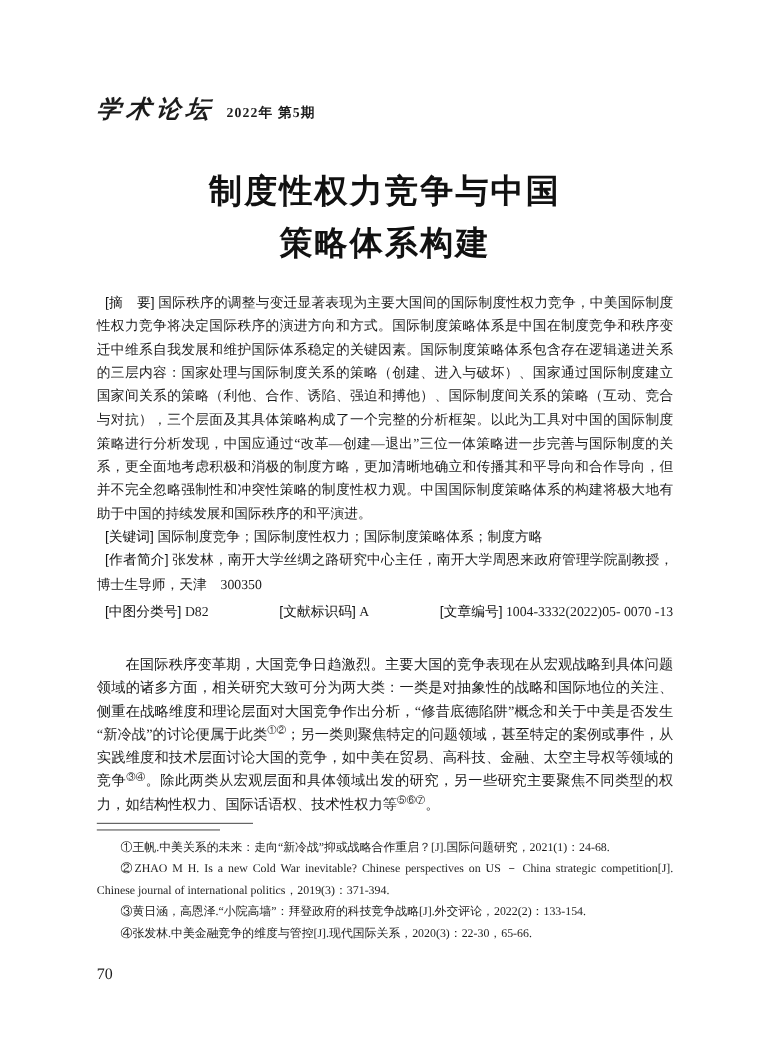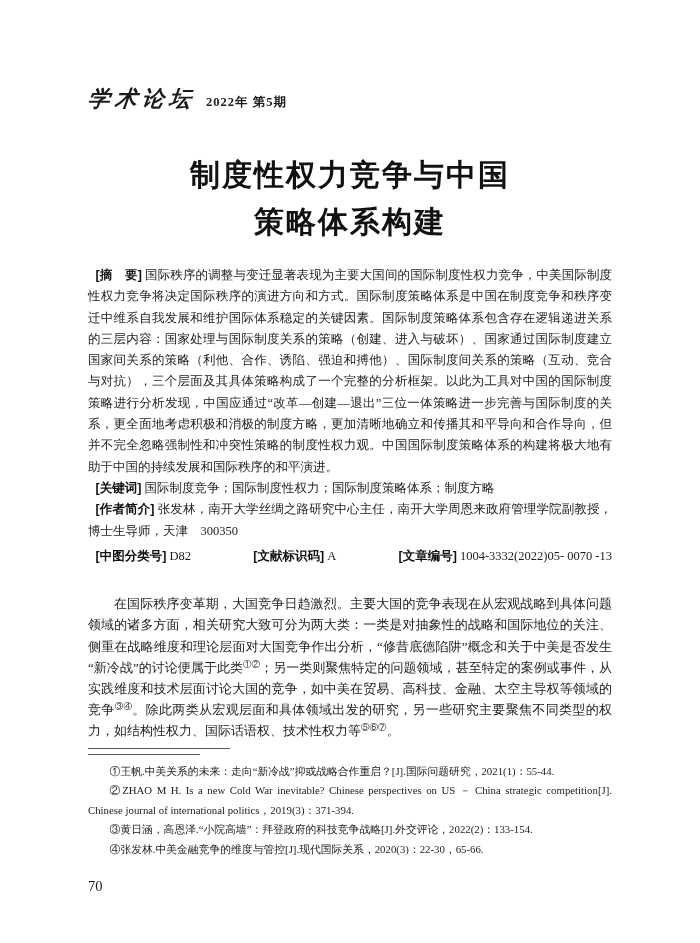--- a/index.html
+++ b/index.html
@@ -21,21 +21,21 @@
     margin:38px 0 0 0;text-align:center;
     font-family:Liberation Serif, serif;
     font-weight:700;font-size:30px;line-height:1.55;letter-spacing:2px;color:#111;
   }
   .author{margin-top:26px;text-align:center;font-size:14.5px;letter-spacing:6px;}
   
   .meta{margin-top:20px;font-size:12.5px;line-height:21.3px;text-align:justify;}
   .meta p{margin:0;text-indent:0.6em;}
   .label{
     font-family:"Liberation Sans","DejaVu Sans",sans-serif;
-    font-weight:700;font-style:normal;color:#111;
+    font-weight:400;font-style:normal;color:#111;
   }
   .clc-row{display:flex;justify-content:space-between;margin-top:4px !important;text-indent:0 !important;padding-left:0.6em;}
   .clc-item{white-space:nowrap;}
   
   .body-text{margin-top:26px;font-size:13px;line-height:21.2px;text-align:justify;}
   .body-text p{margin:0;text-indent:2em;}
   .body-text sup{font-size:8.5px;line-height:0;vertical-align:super;}
   
   .rule{border:0;border-top:1px solid #555;margin:0;}
   .rule-top{width:142px;margin-top:6px;}
@@ -73,21 +73,21 @@
   </section>
 
   <section class="body-text">
     <p>在国际秩序变革期，大国竞争日趋激烈。主要大国的竞争表现在从宏观战略到具体问题领域的诸多方面，相关研究大致可分为两大类：一类是对抽象性的战略和国际地位的关注、侧重在战略维度和理论层面对大国竞争作出分析，“修昔底德陷阱”概念和关于中美是否发生“新冷战”的讨论便属于此类<sup>①②</sup>；另一类则聚焦特定的问题领域，甚至特定的案例或事件，从实践维度和技术层面讨论大国的竞争，如中美在贸易、高科技、金融、太空主导权等领域的竞争<sup>③④</sup>。除此两类从宏观层面和具体领域出发的研究，另一些研究主要聚焦不同类型的权力，如结构性权力、国际话语权、技术性权力等<sup>⑤⑥⑦</sup>。</p>
   </section>
 
   <footer>
     <hr class="rule rule-top">
     <hr class="rule rule-bottom">
     <div class="footnotes">
-        <p>①王帆.中美关系的未来：走向“新冷战”抑或战略合作重启？[J].国际问题研究，2021(1)：55-44.</p>
+        <p>①王帆.中美关系的未来：走向“新冷战”抑或战略合作重启？[J].国际问题研究，2021(1)：24-68.</p>
         <p>②ZHAO M H. Is a new Cold War inevitable?  Chinese perspectives on US － China strategic competition[J]. Chinese journal of international politics，2019(3)：371-394.</p>
         <p>③黄日涵，高恩泽.“小院高墙”：拜登政府的科技竞争战略[J].外交评论，2022(2)：133-154.</p>
         <p>④张发林.中美金融竞争的维度与管控[J].现代国际关系，2020(3)：22-30，65-66.</p>
       </div>
     <div class="pageno">70</div>
   </footer>
 
 </div>
 
 </body></html>

